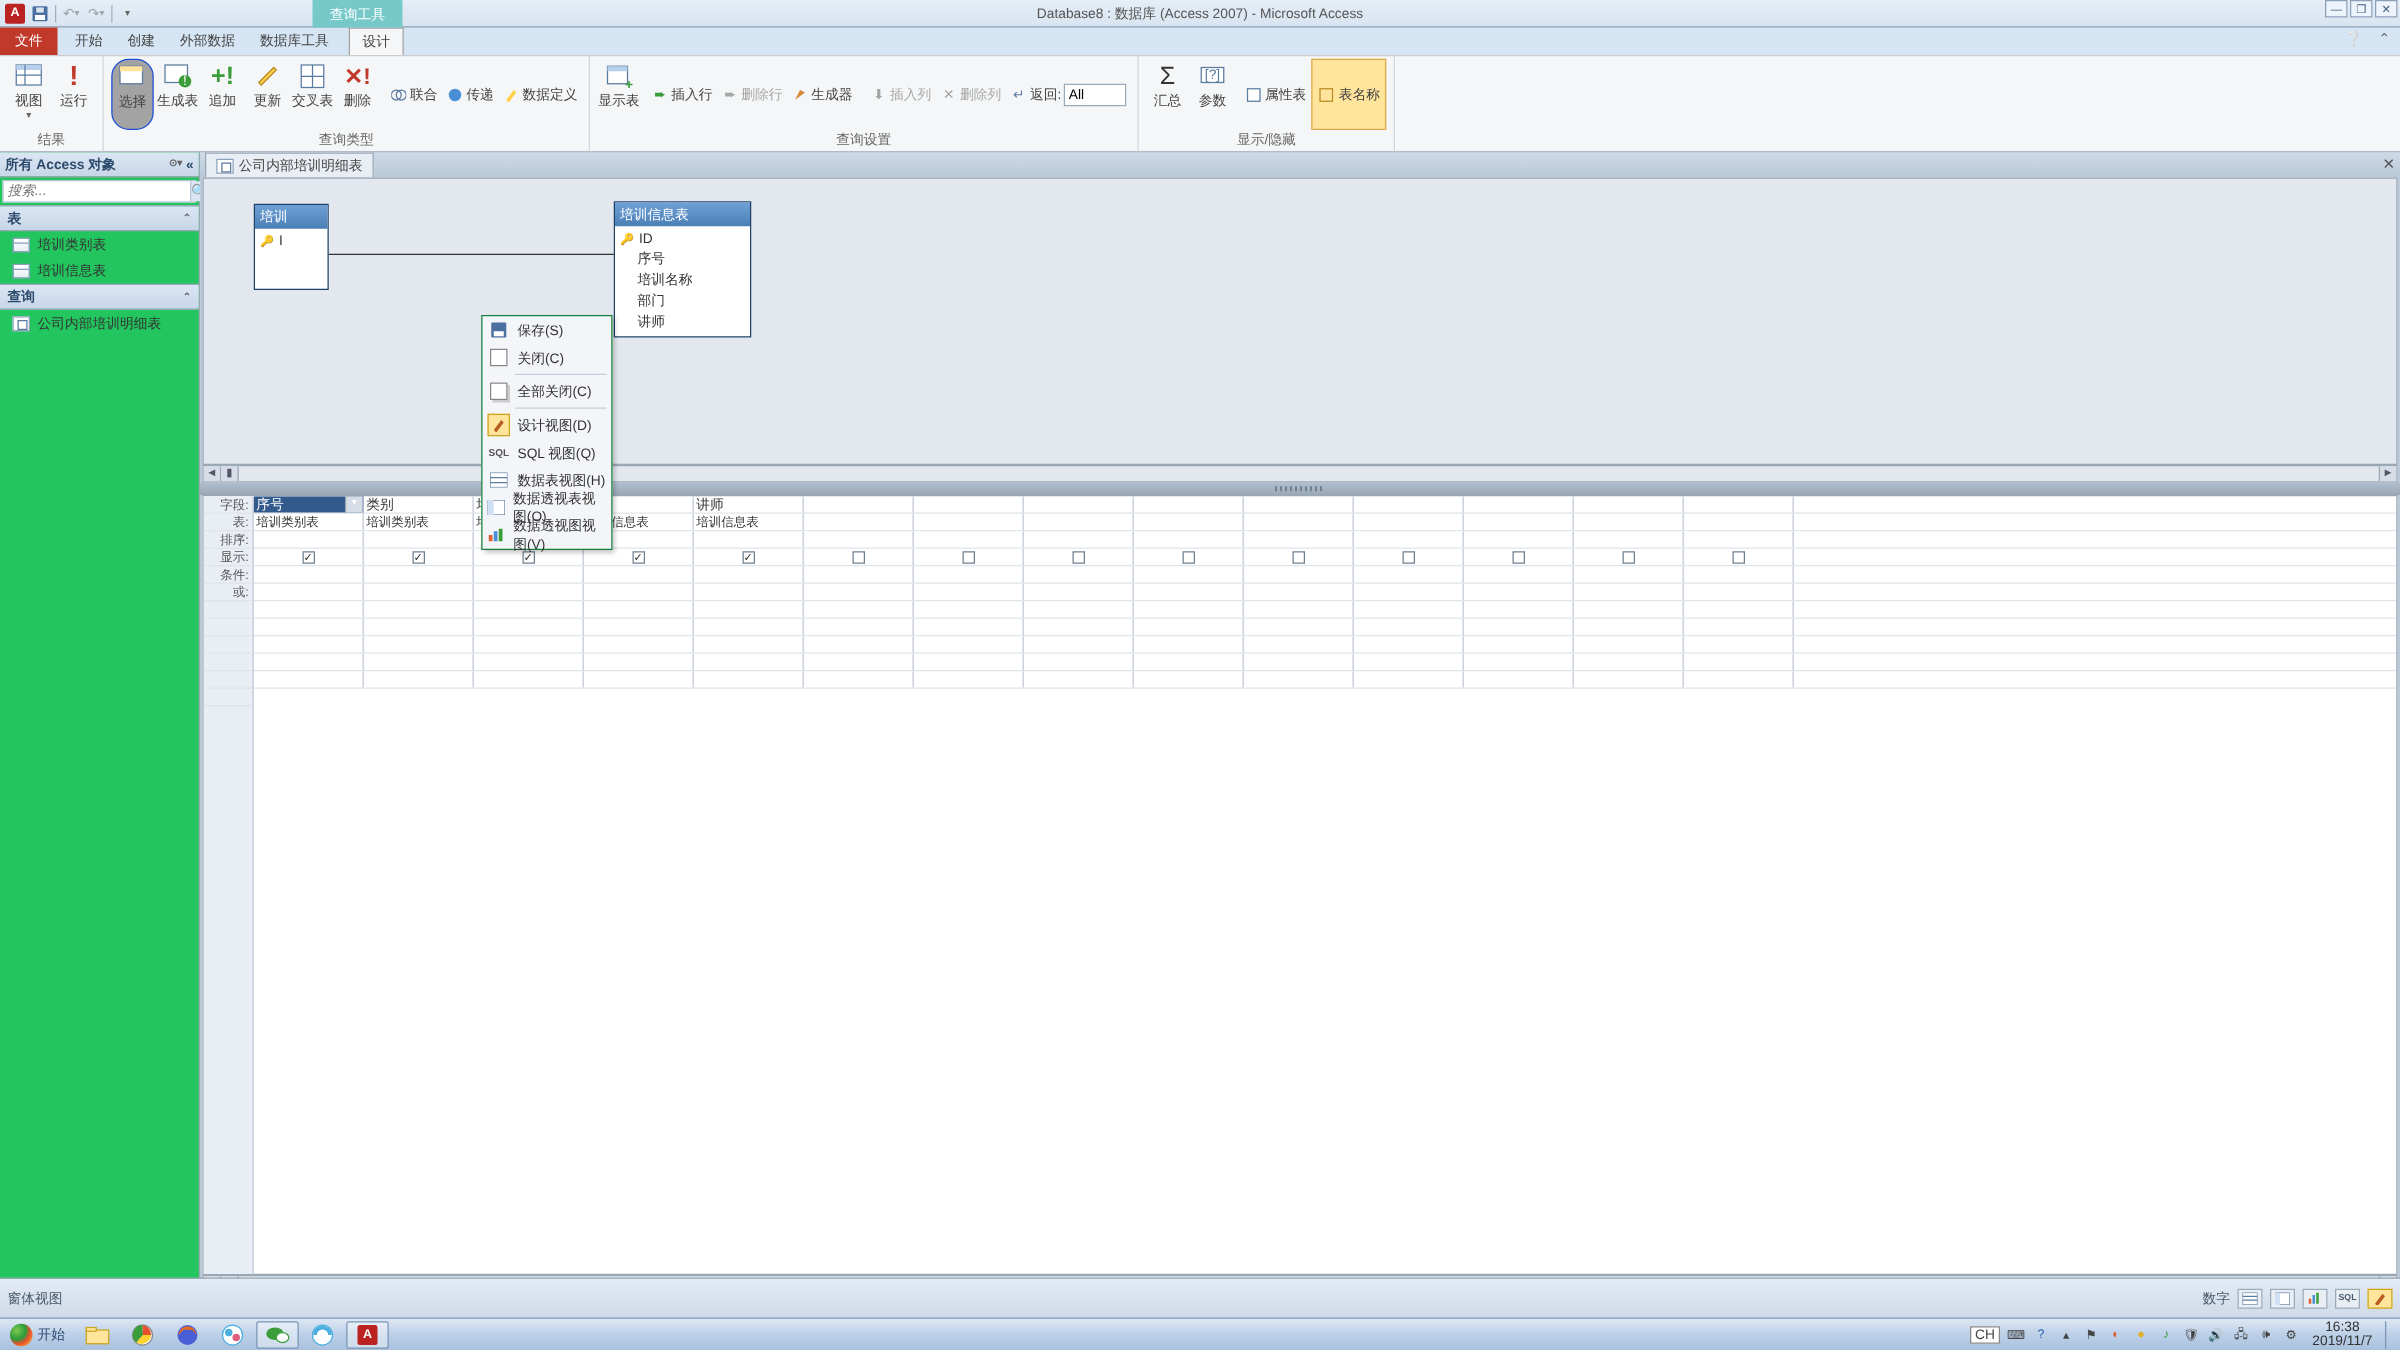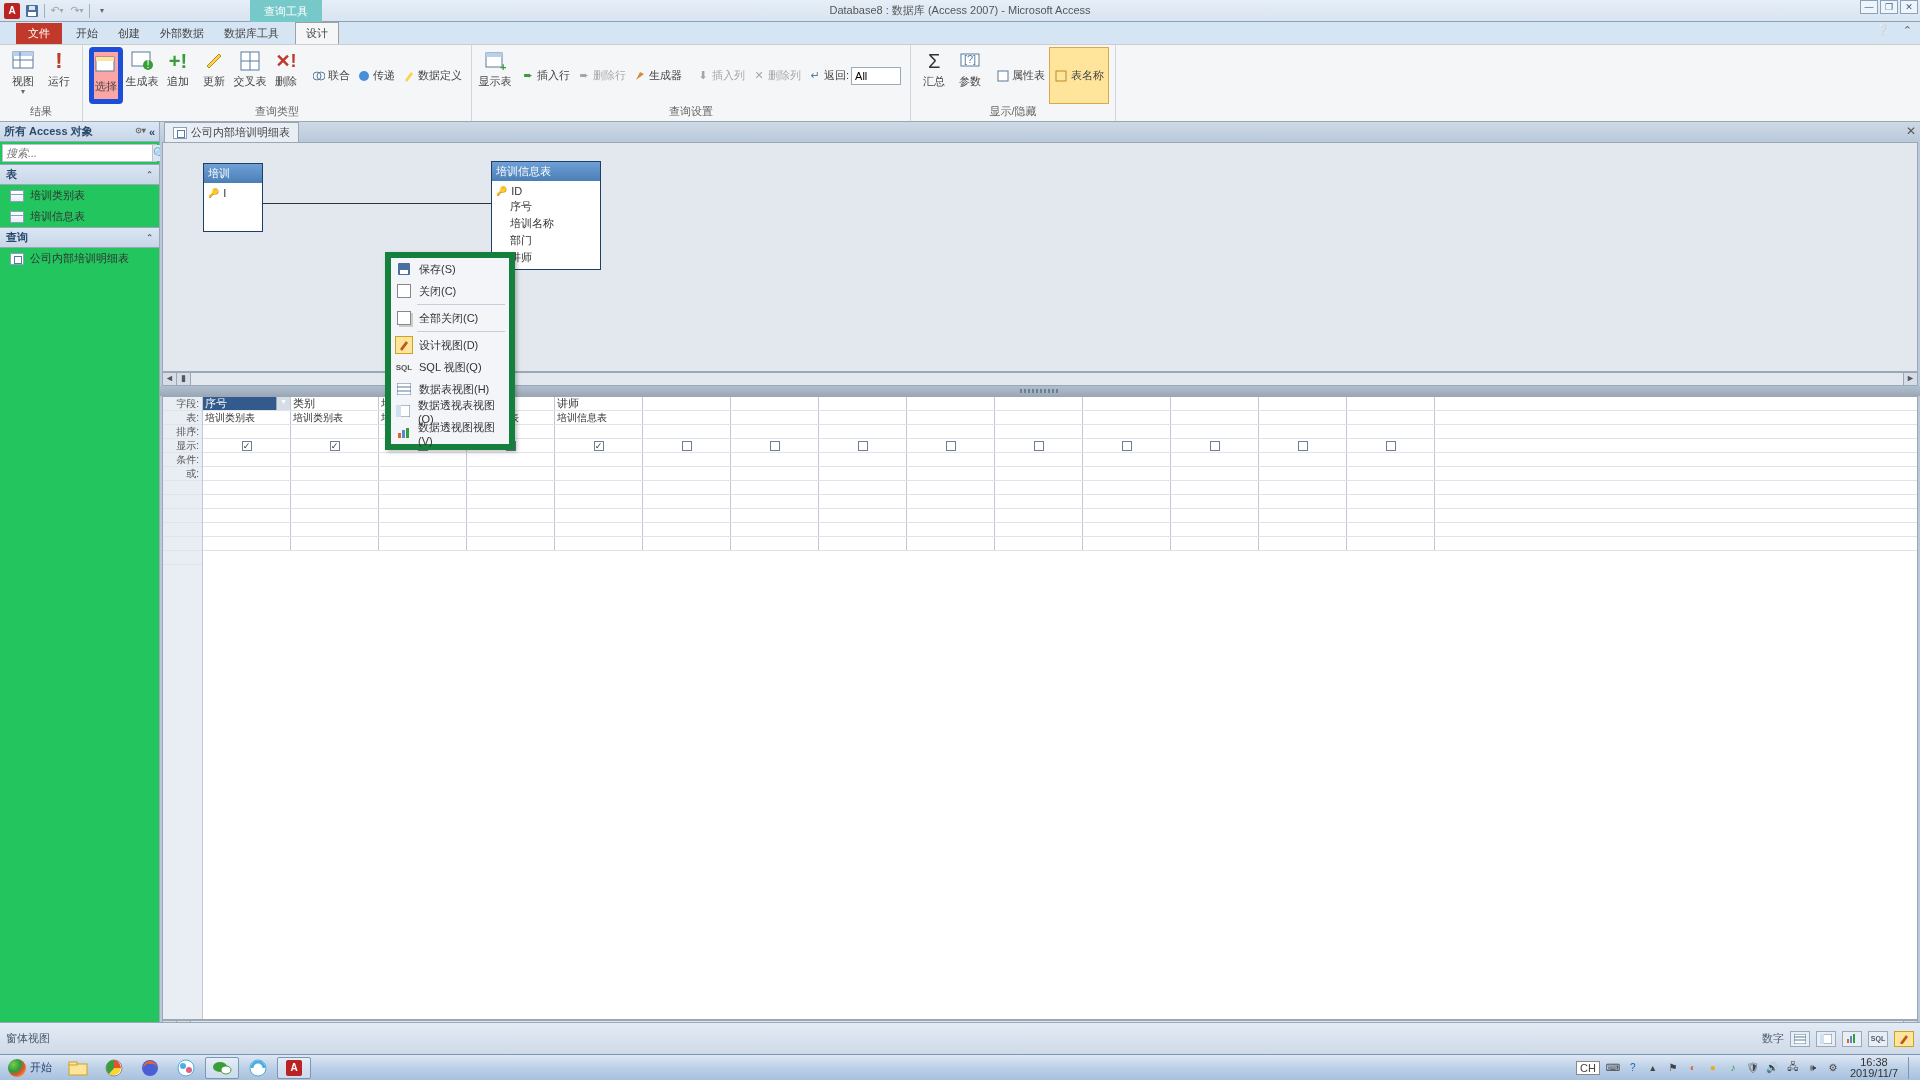--- a/index.html
+++ b/index.html
@@ -8,33 +8,33 @@
 .titlebar{height:22px;background:linear-gradient(#e6eef7,#d8e4f0);display:flex;align-items:center;border-bottom:1px solid #8ba0b9}
 .qat{display:flex;align-items:center;gap:4px;padding:0 4px}
 .qat-ico{width:16px;height:16px;display:flex;align-items:center;justify-content:center;color:#5a5a5a}
 .red-a{background:#b22;color:#fff;font-weight:bold;border-radius:2px;width:16px;height:16px;display:flex;align-items:center;justify-content:center;font-size:10px}
 .qat-sep{width:1px;height:14px;background:#a0b0c0}
 .title-ctx{position:absolute;left:250px;top:0;height:22px;background:#77c9c9;padding:0 14px;font-size:11px;display:flex;align-items:center;color:#fff}
 .title-text{position:absolute;left:50%;transform:translateX(-50%);color:#555}
 .win-btns{position:absolute;right:2px;top:0;display:flex;gap:2px}
 .win-btn{width:18px;height:14px;border:1px solid #8ba0b9;background:#eef4fb;font-size:9px;display:flex;align-items:center;justify-content:center;color:#44617f}
 
-.ribbon-tabs{height:22px;display:flex;align-items:flex-end;padding-left:16px}
+.ribbon-tabs{height:22px;display:flex;padding-left:0}
 .file-tab{background:#c0392b;color:#fff;padding:3px 12px;margin-right:4px}
 .rtab{padding:3px 10px;color:#444}
 .rtab.active{background:#f5f6f7;border:1px solid #a0a0a0;border-bottom:none}
 .help-ico{position:absolute;right:30px;top:24px;color:#1e63b0}
 .rib-up{position:absolute;right:8px;top:24px;color:#666}
 
 .ribbon{height:78px;background:#f5f6f7;border-top:1px solid #ccc;border-bottom:1px solid #9aa7b5;display:flex;position:relative}
 .grp{border-right:1px solid #d0d6dc;padding:2px 6px 0 6px;display:flex;flex-direction:column;height:100%}
 .grp-ctls{display:flex;gap:2px;flex:1}
 .grp-lbl{text-align:center;font-size:11px;color:#666;padding-bottom:2px}
 .bigbtn{display:flex;flex-direction:column;align-items:center;justify-content:flex-start;width:34px;padding-top:2px;color:#444}
-.bigbtn.sel{background:#fca5a5;border:5px solid #1d4ed8;border-radius:4px}
+.bigbtn.sel{background:#a3a3a3;border:1px solid #1d4ed8;border-radius:14px}
 .bigbtn .ico{width:24px;height:24px;margin-bottom:2px;display:flex;align-items:center;justify-content:center}
 .bigbtn .lbl{font-size:11px;line-height:12px;text-align:center}
 .mini{display:flex;align-items:center;gap:2px;padding:1px 3px;color:#444}
 .mini .ico{width:14px;height:14px;display:flex;align-items:center;justify-content:center}
 .mini.dis{opacity:.45}
 .stack{display:flex;flex-direction:row;gap:1px;justify-content:flex-start}
 .return-sel{border:1px solid #9ab;background:#fff;height:18px;width:50px;font-size:11px;padding:0 3px}
 .tblname{background:#ffe49b;border:1px solid #dba94a;padding:1px 4px;display:flex;align-items:center;gap:3px}
 
 .navpane{position:absolute;left:0;top:122px;bottom:46px;width:160px;background:#22c55e;border-right:1px solid #9aa7b5;display:flex;flex-direction:column}
@@ -55,21 +55,21 @@
 .doc-close{position:absolute;right:4px;top:2px;color:#555;font-size:12px}
 
 .design-surf{flex:0 0 230px;background:#e3e8ee;border:1px solid #9aa7b5;margin:0 2px;position:relative;overflow:hidden}
 .field-list{position:absolute;background:#fff;border:1px solid #1e3f66;width:145px}
 .field-list .fl-title{background:linear-gradient(#6fa0d6,#4a7fb5);color:#fff;padding:2px 4px;font-size:11px}
 .field-list .fl-body{padding:3px 2px}
 .fl-row{display:flex;align-items:center;gap:4px;padding:1px 2px;font-size:11px;color:#333}
 .key-ico{color:#caa520;font-size:9px}
 .link-line{position:absolute;height:1px;background:#333}
 
-.ctxmenu{position:absolute;left:225px;top:130px;width:130px;background:#f3f5f8;border:6px solid #15803d;box-shadow:2px 2px 4px rgba(0,0,0,.25);z-index:50}
+.ctxmenu{position:absolute;left:225px;top:130px;width:105px;background:#f3f5f8;border:1px solid #15803d;box-shadow:2px 2px 4px rgba(0,0,0,.25);z-index:50}
 .ctxmenu .cm-row{display:flex;align-items:center;height:22px;padding:0 4px;gap:6px;color:#333}
 .ctxmenu .cm-ico{width:18px;height:18px;display:flex;align-items:center;justify-content:center;color:#5a7ba0}
 .ctxmenu .cm-sep{height:1px;background:#c4cedb;margin:2px 4px 2px 26px}
 .cm-square{width:14px;height:14px;border:1px solid #888;background:#fff}
 .cm-pencil{background:#ffe49b;border:1px solid #caa520}
 
 .splitter{height:10px;background:linear-gradient(#b0bfd0,#9aa7b5);position:relative;display:flex;align-items:center;justify-content:center}
 .splitter::before{content:"";width:40px;height:4px;background:repeating-linear-gradient(90deg,#6e7f91 0 2px,transparent 2px 4px)}
 .hscroll{height:14px;background:#e3e8ee;border:1px solid #9aa7b5;display:flex;margin:0 2px}
 .hs-btn{width:14px;border-right:1px solid #9aa7b5;background:#d6dde6;text-align:center;font-size:9px;color:#556}

